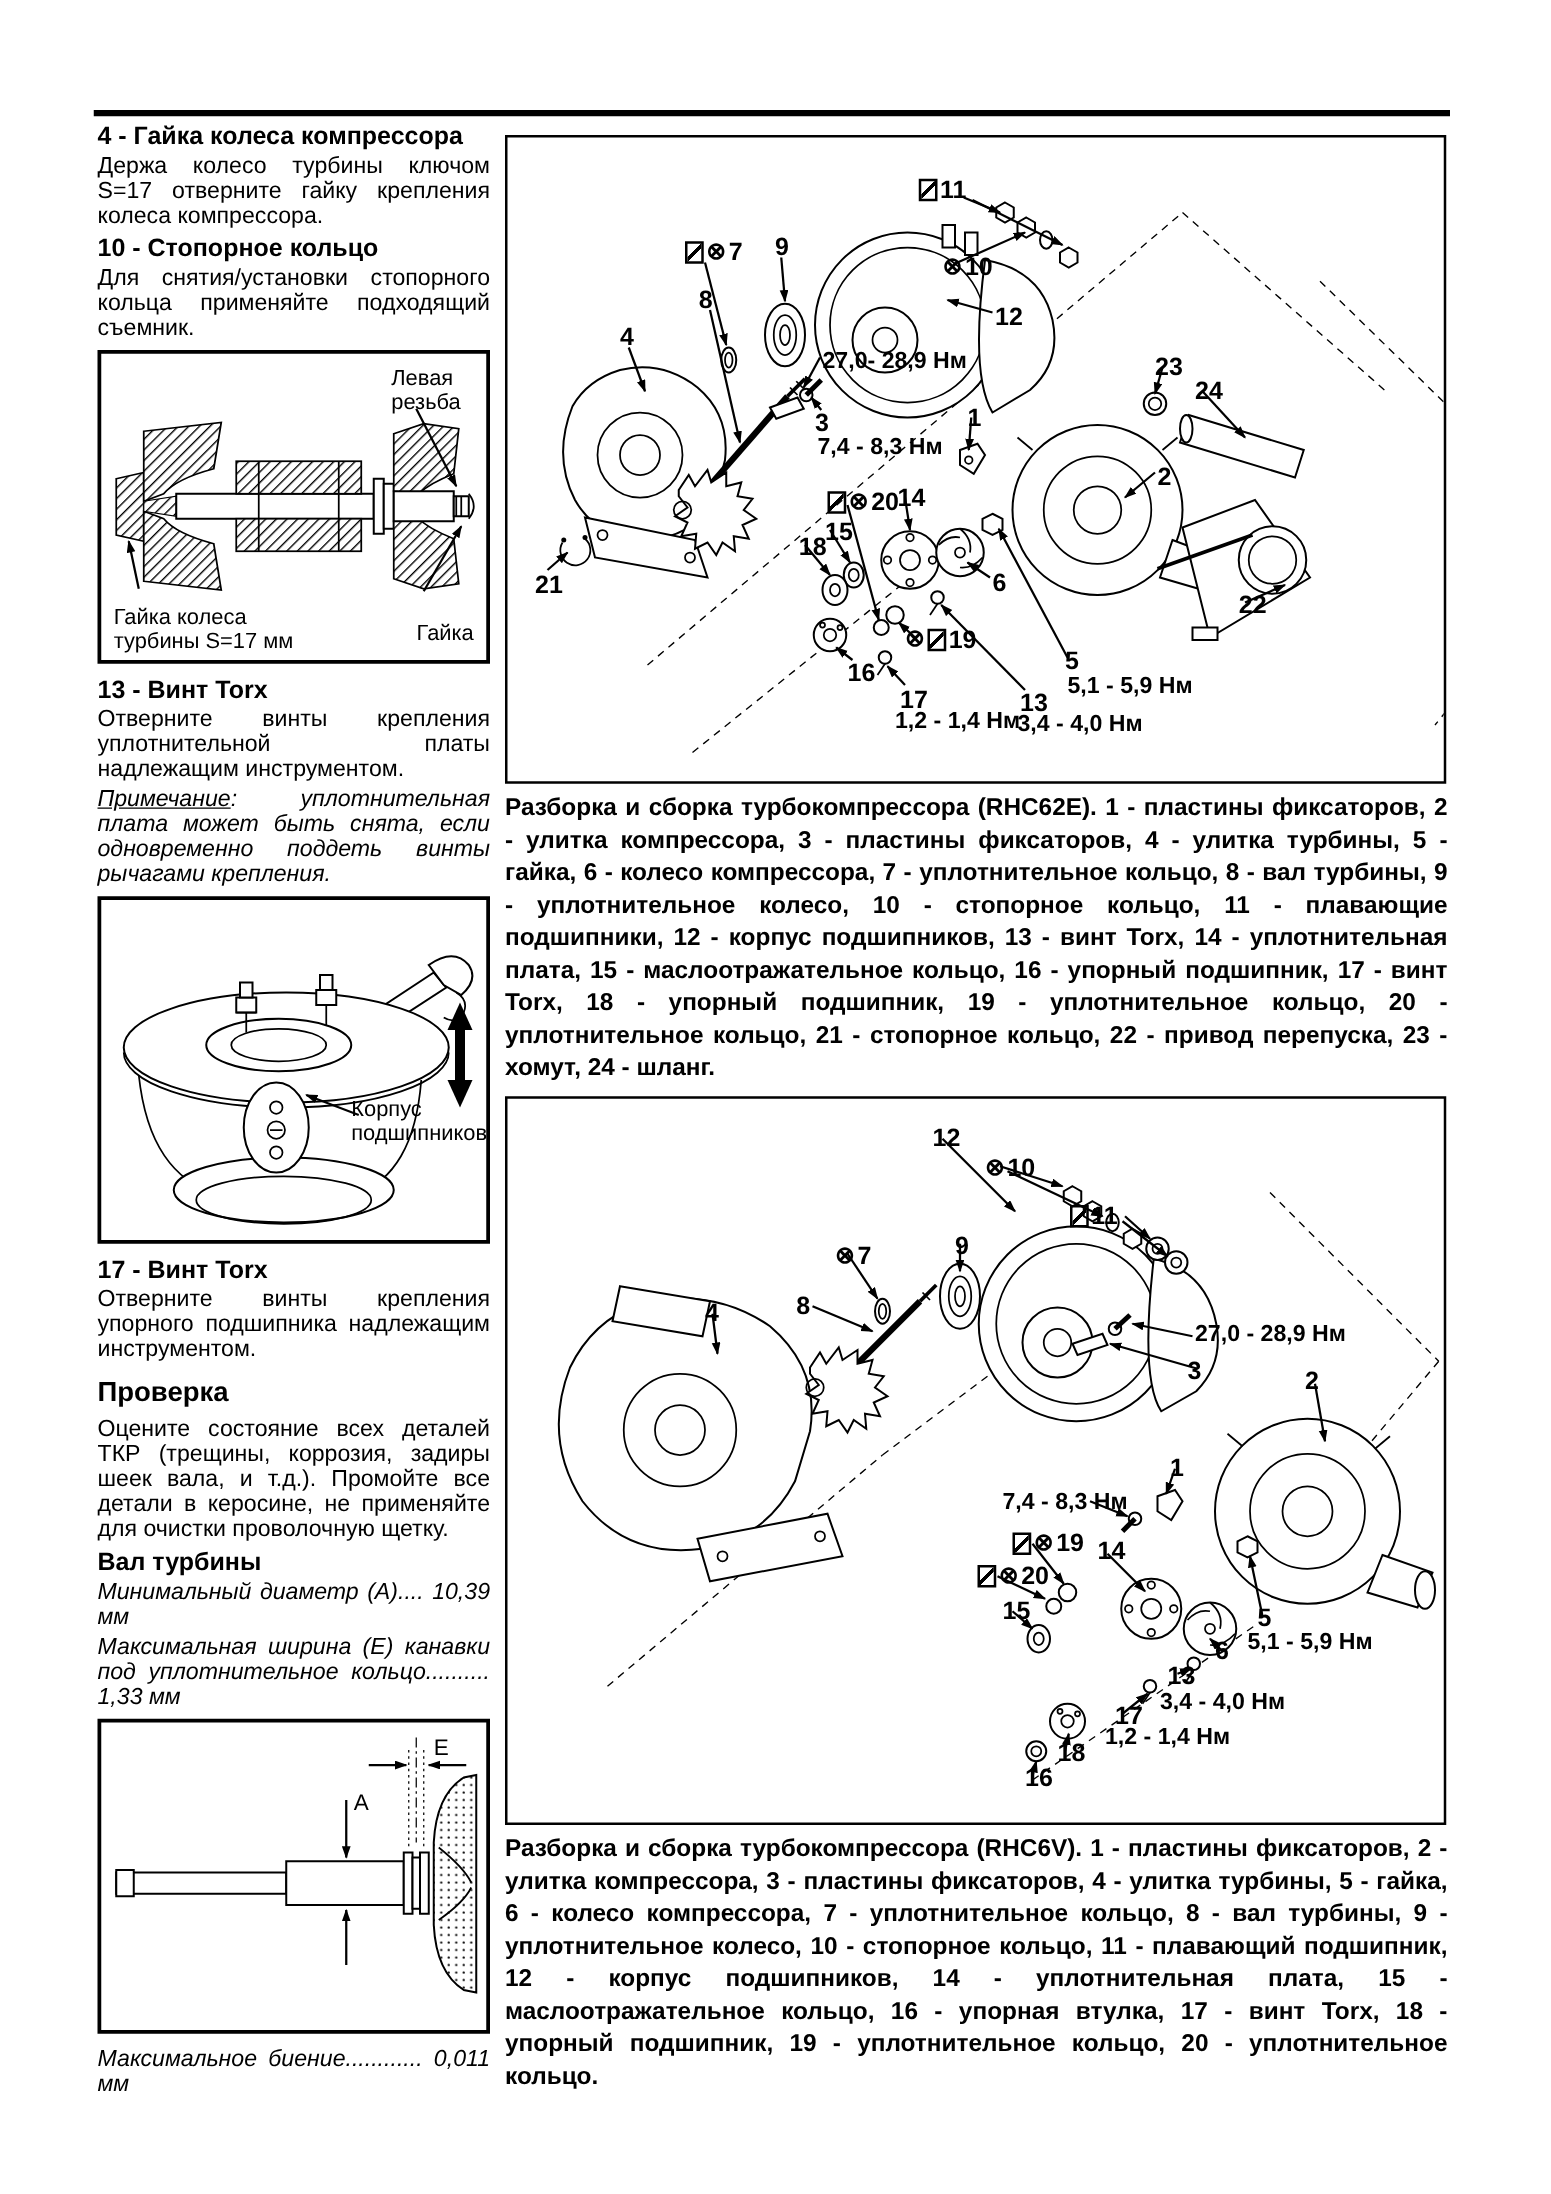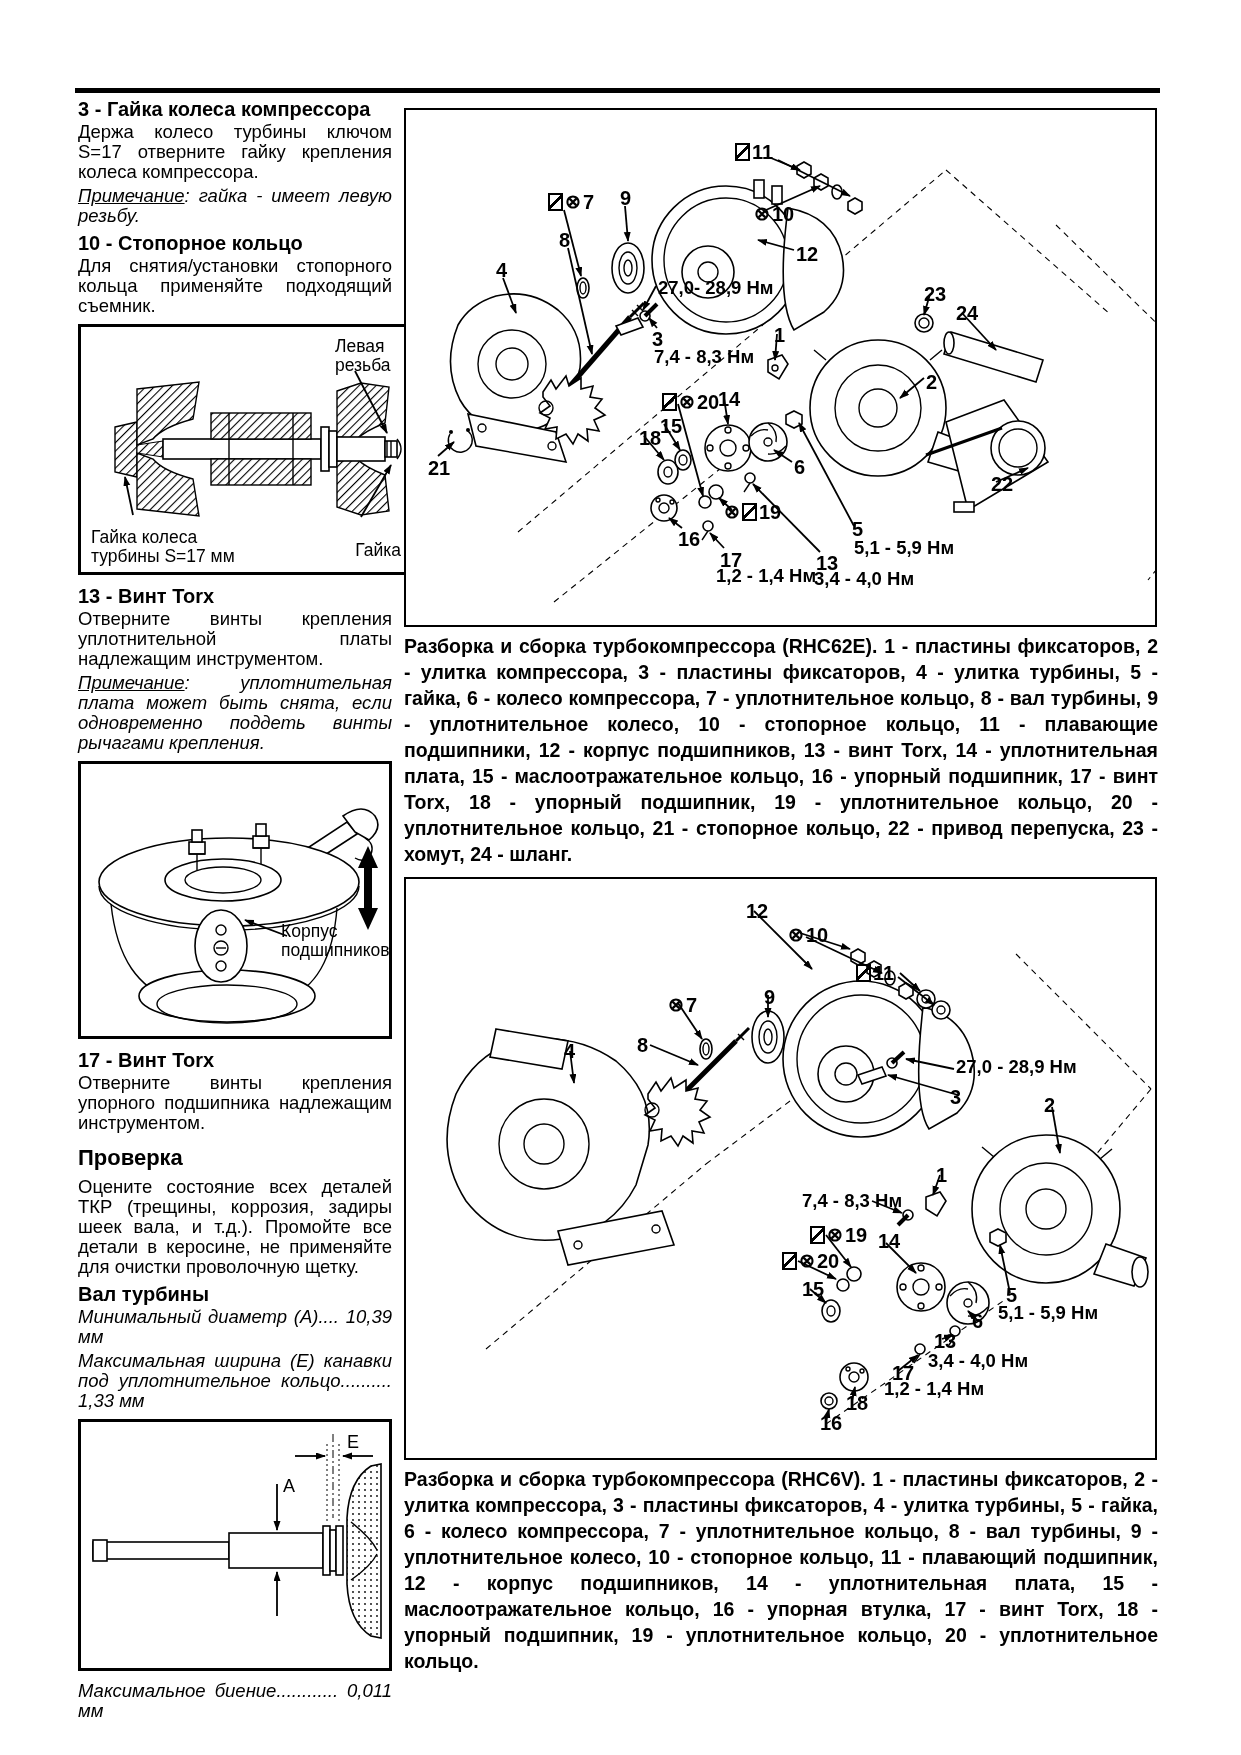--- a/index.html
+++ b/index.html
@@ -62,28 +62,27 @@
       <circle cx="2" cy="2" r="0.9" fill="#000"></circle>
     </pattern>
   </defs>
 </svg>
 
 <div class="page">
 
   <div class="hdr-rule"></div>
 
   <div class="col-left">
-    <h3>3 - Гайка колеса компрессора</h3>
+    <h3>4 - Гайка колеса компрессора</h3>
     <p>Держа колесо турбины ключом S=17 отверните гайку крепления колеса компрессора.</p>
-    <p class="note"><span class="nlabel">Примечание</span><span>: гайка - имеет левую резьбу.</span></p>
 
     <h3>10 - Стопорное кольцо</h3>
     <p>Для снятия/установки стопорного кольца применяйте подходящий съемник.</p>
 
-    <figure class="lfig" style="width:308px;height:245px;margin-left:0;padding-left:22px;">
+    <figure class="lfig" style="width:308px;height:245px;margin-left:0;">
       <svg viewBox="0 0 302 239" width="302" height="239">
 
         <path d="M12,100 L34,95 L34,150 L12,145 Z" fill="url(#hatch)" stroke="#000" stroke-width="1.4"></path>
         <path d="M34,62 L96,55 L90,92 Q60,100 50,112 L34,118 Z" fill="url(#hatch)" stroke="#000" stroke-width="1.4"></path>
         <path d="M34,182 L96,189 L90,152 Q60,144 50,132 L34,126 Z" fill="url(#hatch)" stroke="#000" stroke-width="1.4"></path>
         <path d="M34,118 L60,114 L60,130 L34,126 Z" fill="url(#hatch)" stroke="#000" stroke-width="1"></path>
 
         <rect x="60" y="112" width="158" height="20" class="s"></rect>
 
         <rect x="108" y="86" width="100" height="26" fill="url(#hatch)" stroke="#000" stroke-width="1.4"></rect>

